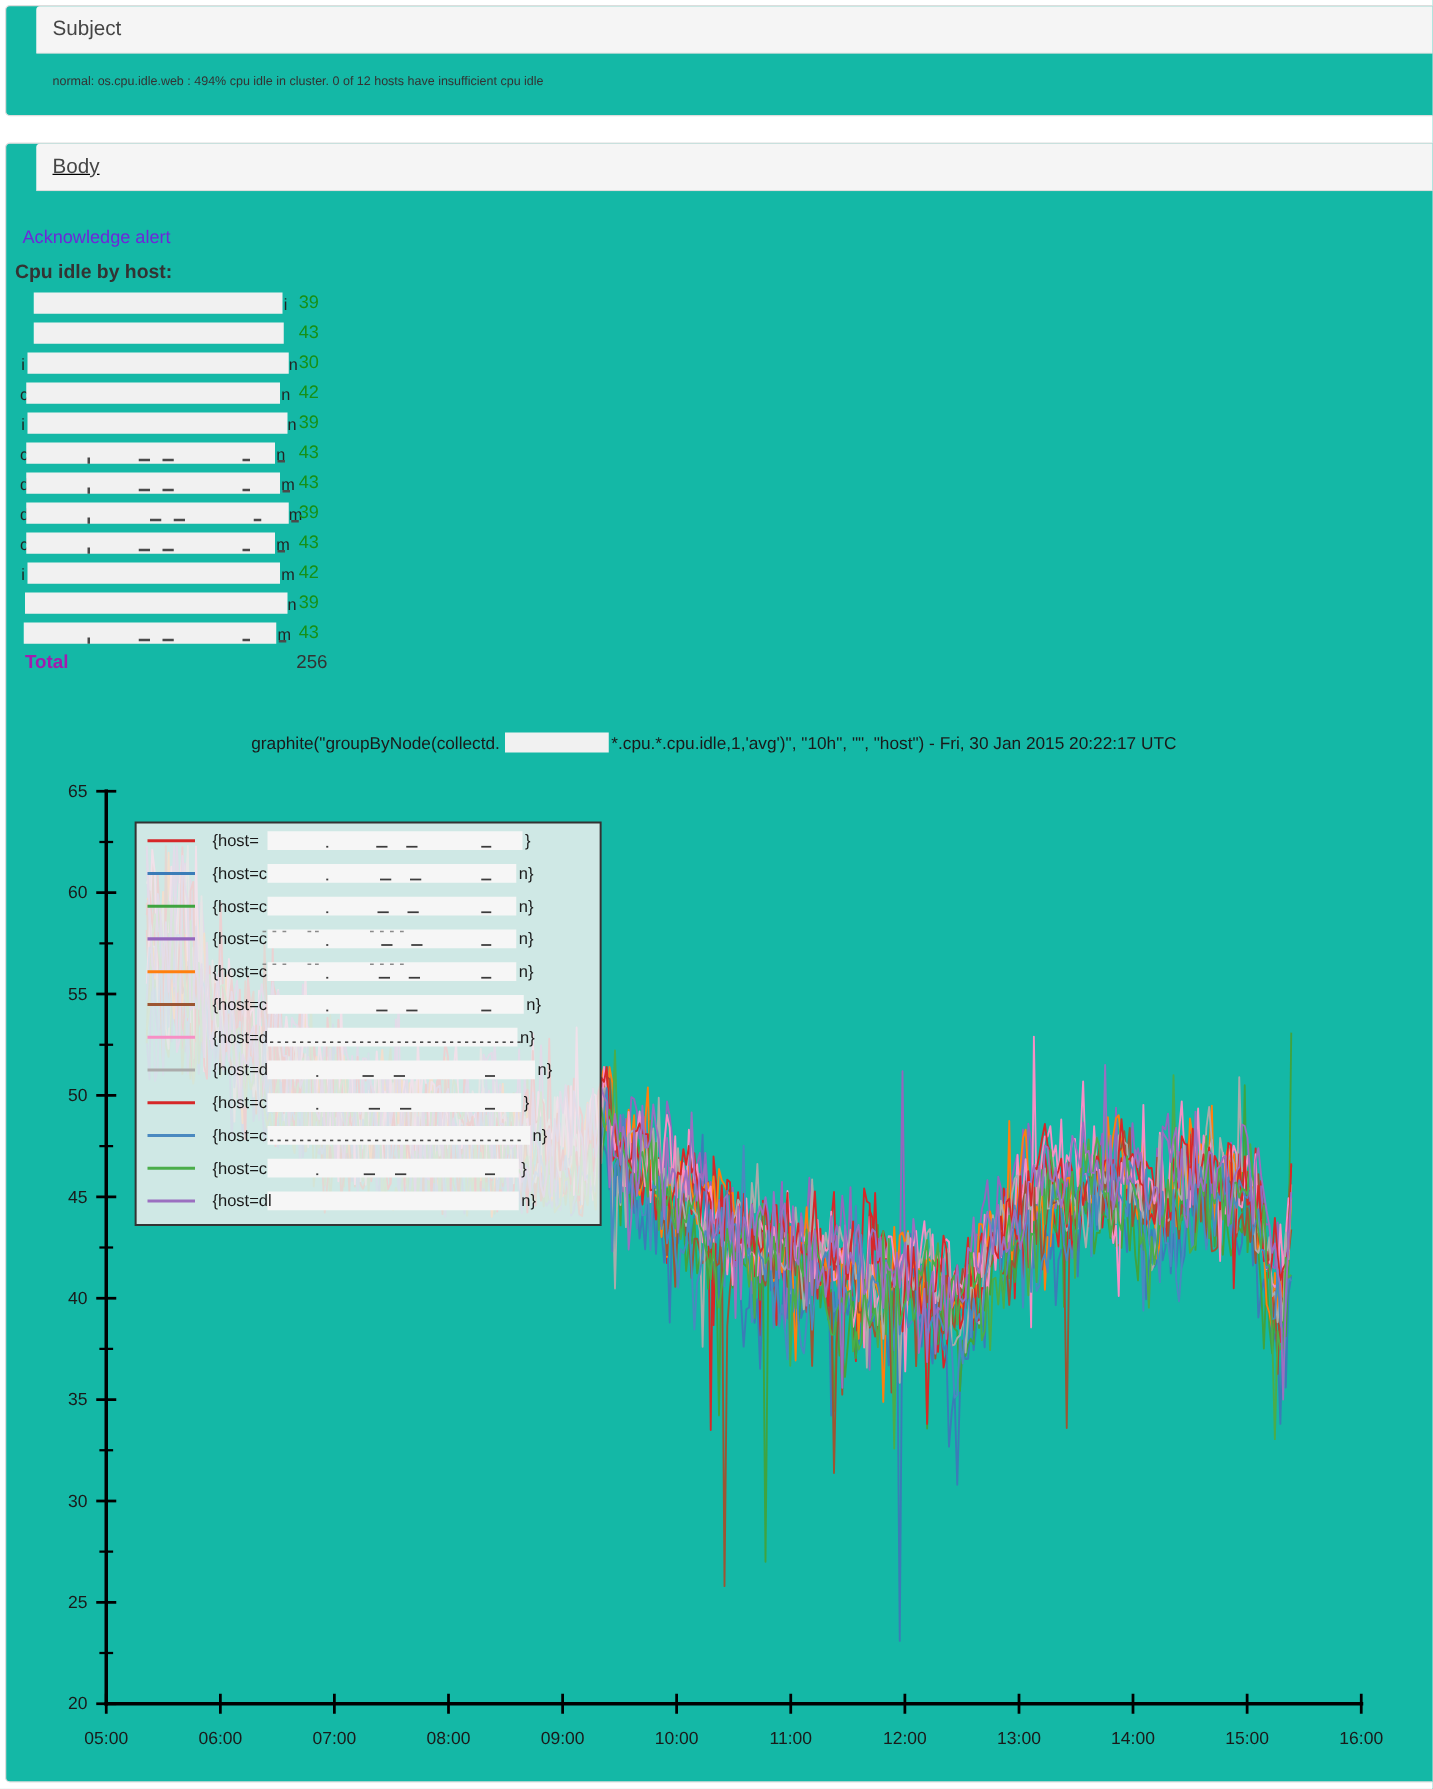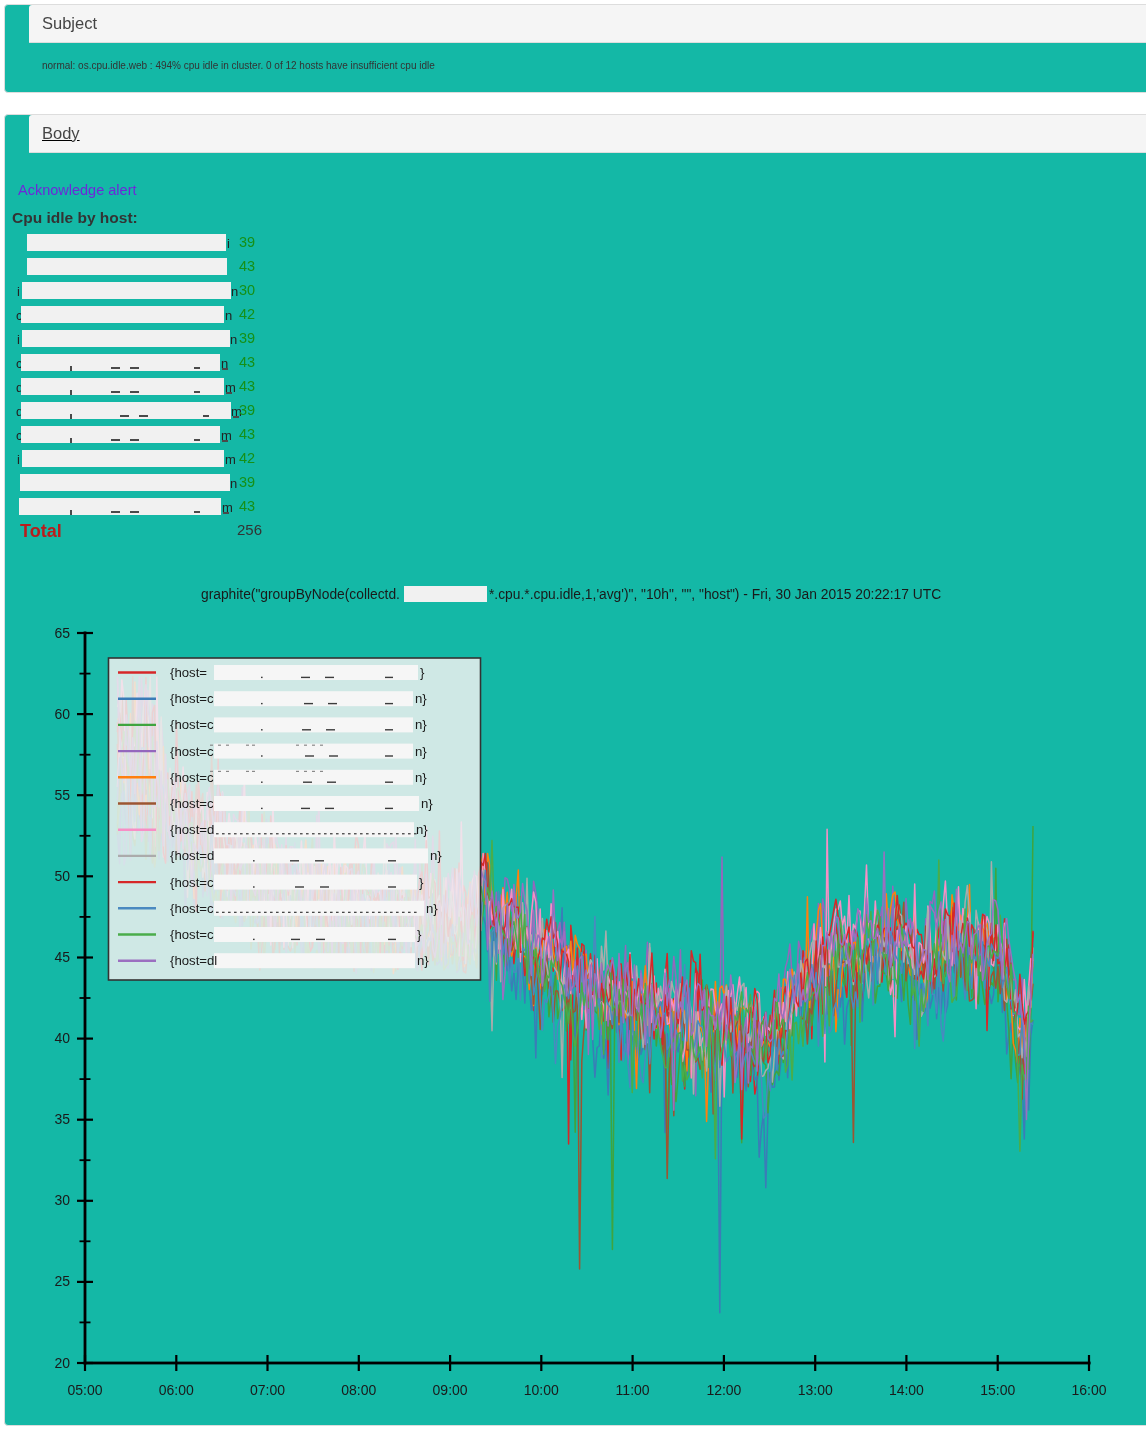--- a/index.html
+++ b/index.html
@@ -91,21 +91,21 @@
 <div class="num" style="left:239px;top:474px;">39</div>
 <div class="rbox" style="left:19px;top:498px;width:202px;"></div>
 <div class="trail" style="left:222px;top:500px;">m</div>
 <div class="num" style="left:239px;top:498px;">43</div>
 <div class="dash" style="left:111px;top:511px;width:9px;"></div>
 <div class="dash" style="left:130px;top:511px;width:9px;"></div>
 <div class="dash" style="left:194px;top:511px;width:6px;"></div>
 <div class="dash" style="left:70px;top:510px;width:2px;height:5px;"></div>
 <div class="dash" style="left:223px;top:512px;width:6px;"></div>
 
-<div style="position:absolute;left:20px;top:521px;font-size:18px;font-weight:bold;color:#b91c1c;">Total</div>
+<div style="position:absolute;left:20px;top:521px;font-size:15px;font-weight:bold;color:#a21caf;">Total</div>
 <div style="position:absolute;left:237px;top:521px;font-size:15px;color:#333;">256</div>
 
 <svg style="position:absolute;left:0;top:0;" width="1146" height="1431">
 <polyline fill="none" stroke="#d62728" stroke-width="1.5" stroke-linejoin="round" points="117.4,743.9 119.6,802.8 121.8,771.5 124.0,779.7 126.2,700.4 128.4,745.4 130.5,776.8 132.7,712.2 134.9,732.6 137.1,755.1 139.3,811.0 141.5,826.7 143.7,743.6 145.9,838.4 148.1,800.0 150.3,810.7 152.4,803.8 154.6,771.6 156.8,762.1 159.0,847.1 161.2,829.1 163.4,835.2 165.6,795.5 167.8,830.5 170.0,813.2 172.2,804.5 174.4,820.3 176.5,815.7 178.7,817.0 180.9,802.0 183.1,834.1 185.3,816.3 187.5,819.0 189.7,821.8 191.9,819.4 194.1,809.0 196.3,846.2 198.4,781.4 200.6,810.1 202.8,862.1 205.0,836.9 207.2,818.7 209.4,808.3 211.6,835.5 213.8,854.3 216.0,840.1 218.2,787.2 220.4,794.7 222.5,842.8 224.7,865.5 226.9,844.0 229.1,856.6 231.3,864.9 233.5,883.4 235.7,836.5 237.9,835.2 240.1,804.6 242.3,878.3 244.4,911.1 246.6,878.3 248.8,896.5 251.0,830.5 253.2,861.1 255.4,894.0 257.6,869.0 259.8,875.4 262.0,878.7 264.2,836.6 266.4,871.4 268.5,857.1 270.7,921.8 272.9,928.1 275.1,887.3 277.3,906.2 279.5,920.8 281.7,870.7 283.9,894.6 286.1,934.3 288.3,907.8 290.4,931.9 292.6,880.7 294.8,892.1 297.0,945.0 299.2,923.7 301.4,893.5 303.6,883.9 305.8,923.2 308.0,877.5 310.2,886.1 312.4,923.5 314.5,922.9 316.7,901.7 318.9,892.5 321.1,932.4 323.3,936.4 325.5,884.4 327.7,908.8 329.9,916.0 332.1,902.2 334.3,866.8 336.4,924.7 338.6,907.2 340.8,933.1 343.0,915.2 345.2,917.0 347.4,927.6 349.6,865.2 351.8,859.5 354.0,899.6 356.2,910.0 358.4,936.2 360.5,925.7 362.7,932.6 364.9,906.2 367.1,913.2 369.3,922.9 371.5,860.5 373.7,870.0 375.9,940.7 378.1,893.8 380.3,935.2 382.4,935.5 384.6,953.3 386.8,881.1 389.0,954.5 391.2,897.2 393.4,915.8 395.6,937.3 397.8,969.2 400.0,948.0 402.2,958.5 404.4,958.7 406.5,954.2 408.7,953.4 410.9,953.4 413.1,912.2 415.3,903.5 417.5,906.3 419.7,933.8 421.9,969.9 424.1,901.7 426.3,930.0 428.4,964.4 430.6,918.1 432.8,959.2 435.0,900.3 437.2,931.2 439.4,830.9 441.6,937.9 443.8,910.1 446.0,906.8 448.2,929.6 450.4,953.2 452.5,904.6 454.7,868.8 456.9,923.6 459.1,862.9 461.3,931.6 463.5,885.7 465.7,892.7 467.9,945.0 470.1,917.1 472.3,886.1 474.4,918.0 476.6,897.5 478.8,873.0 481.0,864.9 483.2,872.3 485.4,883.8 487.6,884.2 489.8,928.8 492.0,924.5 494.2,913.3 496.4,936.2 498.5,945.4 500.7,928.1 502.9,950.7 505.1,926.6 507.3,965.7 509.5,916.9 511.7,931.8 513.9,963.7 516.1,940.5 518.3,931.2 520.4,951.2 522.6,961.5 524.8,958.9 527.0,974.5 529.2,935.7 531.4,971.2 533.6,1010.5 535.8,956.7 538.0,975.3 540.2,975.1 542.4,921.4 544.5,946.7 546.7,940.0 548.9,950.4 551.1,950.4 553.3,971.2 555.5,922.6 557.7,964.3 559.9,978.7 562.1,939.2 564.3,965.5 566.4,945.5 568.6,1144.0 570.8,925.2 573.0,947.4 575.2,986.6 577.4,948.1 579.6,987.9 581.8,956.9 584.0,951.5 586.2,963.5 588.4,976.1 590.5,953.8 592.7,980.6 594.9,964.3 597.1,985.0 599.3,977.1 601.5,1003.1 603.7,1021.1 605.9,984.4 608.1,1068.3 610.3,960.6 612.4,997.1 614.6,976.2 616.8,995.5 619.0,1021.2 621.2,1060.0 623.4,988.9 625.6,1016.6 627.8,1029.0 630.0,1019.3 632.2,1007.0 634.4,985.7 636.5,1000.0 638.7,1017.8 640.9,995.5 643.1,1010.7 645.3,1049.7 647.5,1010.3 649.7,1009.2 651.9,1014.7 654.1,1038.9 656.3,983.0 658.4,1025.1 660.6,998.4 662.8,1028.5 665.0,977.6 667.2,953.6 669.4,1025.1 671.6,1004.5 673.8,998.5 676.0,1019.1 678.2,1006.4 680.4,988.6 682.5,1057.4 684.7,1088.9 686.9,1016.2 689.1,1057.9 691.3,1035.6 693.5,1017.3 695.7,968.1 697.9,974.1 700.1,999.7 702.3,994.1 704.4,992.1 706.6,985.0 708.8,994.7 711.0,1030.3 713.2,1020.3 715.4,1009.5 717.6,1026.6 719.8,1020.6 722.0,1016.0 724.2,1007.9 726.4,1035.7 728.5,1019.9 730.7,1039.9 732.9,1046.3 735.1,1050.4 737.3,1043.6 739.5,1025.1 741.7,1062.0 743.9,1036.5 746.1,1023.6 748.3,1034.6 750.4,1081.5 752.6,1051.3 754.8,1094.0 757.0,1083.6 759.2,1052.3 761.4,1058.3 763.6,1033.5 765.8,1055.2 768.0,1045.6 770.2,1029.7 772.4,1046.8 774.5,1000.8 776.7,1031.0 778.9,1064.1 781.1,1038.1 783.3,995.8 785.5,986.8 787.7,1018.9 789.9,999.6 792.1,1009.8 794.3,975.7 796.4,1007.9 798.6,995.6 800.8,1000.7 803.0,950.7 805.2,960.2 807.4,965.5 809.6,945.8 811.8,1038.7 814.0,963.3 816.2,958.8 818.4,948.1 820.5,950.5 822.7,1002.2 824.9,954.9 827.1,963.8 829.3,946.9 831.5,942.7 833.7,936.8 835.9,923.3 838.1,941.9 840.3,959.1 842.4,968.0 844.6,981.3 846.8,997.3 849.0,951.6 851.2,937.8 853.4,1002.3 855.6,927.0 857.8,937.2 860.0,972.4 862.2,1004.3 864.4,980.8 866.5,960.8 868.7,956.1 870.9,981.0 873.1,958.6 875.3,943.6 877.5,953.4 879.7,946.0 881.9,982.1 884.1,955.3 886.3,954.2 888.4,960.5 890.6,928.0 892.8,935.3 895.0,940.8 897.2,926.5 899.4,930.2 901.6,959.8 903.8,939.1 906.0,938.3 908.2,946.4 910.4,954.8 912.5,985.3 914.7,947.3 916.9,929.3 919.1,934.6 921.3,934.4 923.5,952.3 925.7,949.8 927.9,993.3 930.1,954.0 932.3,954.9 934.4,972.8 936.6,964.8 938.8,929.2 941.0,921.3 943.2,943.8 945.4,923.3 947.6,929.8 949.8,920.9 952.0,907.5 954.2,965.8 956.4,920.5 958.5,948.5 960.7,945.9 962.9,949.6 965.1,947.6 967.3,979.8 969.5,958.8 971.7,942.6 973.9,988.8 976.1,971.7 978.3,952.7 980.4,965.1 982.6,973.4 984.8,949.3 987.0,934.5 989.2,930.9 991.4,937.7 993.6,968.8 995.8,936.5 998.0,937.7 1000.2,975.4 1002.4,966.1 1004.5,918.7 1006.7,997.5 1008.9,944.7 1011.1,976.6 1013.3,1004.6 1015.5,1008.8 1017.7,1038.8 1019.9,1054.2 1022.1,1050.5 1024.3,1073.7 1026.5,1012.4 1028.6,992.1 1030.8,961.8 1033.0,932.4"></polyline>
 <polyline fill="none" stroke="#3b7cb8" stroke-width="1.5" stroke-linejoin="round" points="117.4,830.9 119.6,863.5 121.8,732.8 124.0,803.5 126.2,824.5 128.4,822.3 130.5,815.9 132.7,755.7 134.9,779.6 137.1,833.1 139.3,774.1 141.5,835.5 143.7,818.6 145.9,827.0 148.1,841.3 150.3,832.0 152.4,835.6 154.6,822.8 156.8,810.1 159.0,859.0 161.2,831.7 163.4,849.5 165.6,792.3 167.8,839.7 170.0,810.2 172.2,847.0 174.4,835.1 176.5,773.7 178.7,856.7 180.9,839.5 183.1,830.4 185.3,908.5 187.5,880.3 189.7,861.6 191.9,875.4 194.1,907.7 196.3,849.0 198.4,854.4 200.6,825.8 202.8,896.9 205.0,879.7 207.2,884.6 209.4,880.9 211.6,913.1 213.8,897.4 216.0,873.9 218.2,852.7 220.4,904.3 222.5,918.1 224.7,853.8 226.9,907.8 229.1,915.8 231.3,913.3 233.5,909.0 235.7,885.2 237.9,893.7 240.1,898.1 242.3,925.7 244.4,896.2 246.6,825.2 248.8,855.0 251.0,893.9 253.2,920.7 255.4,923.1 257.6,868.8 259.8,949.6 262.0,883.9 264.2,910.6 266.4,819.6 268.5,869.2 270.7,886.5 272.9,875.1 275.1,944.7 277.3,920.3 279.5,927.0 281.7,944.9 283.9,911.9 286.1,941.3 288.3,917.2 290.4,907.1 292.6,916.0 294.8,907.7 297.0,942.4 299.2,927.6 301.4,946.5 303.6,953.6 305.8,901.4 308.0,906.6 310.2,901.3 312.4,922.7 314.5,938.4 316.7,925.5 318.9,930.8 321.1,946.6 323.3,909.4 325.5,959.8 327.7,934.6 329.9,883.7 332.1,882.0 334.3,942.7 336.4,911.6 338.6,913.0 340.8,911.4 343.0,935.3 345.2,908.1 347.4,954.8 349.6,900.2 351.8,942.5 354.0,924.3 356.2,961.2 358.4,954.3 360.5,933.9 362.7,964.0 364.9,950.3 367.1,904.4 369.3,940.8 371.5,970.8 373.7,945.3 375.9,941.0 378.1,933.9 380.3,907.9 382.4,947.0 384.6,909.9 386.8,956.0 389.0,943.1 391.2,944.7 393.4,957.5 395.6,956.3 397.8,944.3 400.0,938.9 402.2,952.6 404.4,941.6 406.5,910.7 408.7,940.6 410.9,939.2 413.1,912.7 415.3,932.4 417.5,898.6 419.7,952.7 421.9,932.7 424.1,947.1 426.3,964.1 428.4,932.2 430.6,953.6 432.8,886.2 435.0,959.3 437.2,964.6 439.4,961.5 441.6,954.5 443.8,964.0 446.0,964.4 448.2,898.7 450.4,954.0 452.5,954.6 454.7,924.9 456.9,972.4 459.1,968.9 461.3,952.8 463.5,972.2 465.7,955.1 467.9,935.5 470.1,899.7 472.3,885.1 474.4,948.1 476.6,946.8 478.8,941.8 481.0,921.4 483.2,917.0 485.4,924.1 487.6,951.5 489.8,931.8 492.0,956.8 494.2,928.0 496.4,942.0 498.5,935.8 500.7,935.5 502.9,939.3 505.1,957.0 507.3,970.5 509.5,960.5 511.7,990.8 513.9,972.2 516.1,999.4 518.3,963.8 520.4,992.6 522.6,961.0 524.8,1003.1 527.0,951.4 529.2,985.7 531.4,1010.1 533.6,980.4 535.8,1058.0 538.0,965.6 540.2,966.3 542.4,994.5 544.5,976.8 546.7,971.5 548.9,977.7 551.1,992.2 553.3,987.3 555.5,972.8 557.7,978.4 559.9,948.6 562.1,907.7 564.3,1004.9 566.4,970.5 568.6,954.0 570.8,1009.8 573.0,994.0 575.2,1041.8 577.4,985.8 579.6,995.7 581.8,999.9 584.0,998.3 586.2,984.8 588.4,1003.5 590.5,996.3 592.7,1039.4 594.9,1077.3 597.1,1047.5 599.3,1046.0 601.5,1011.9 603.7,1058.3 605.9,1039.4 608.1,1095.0 610.3,1031.0 612.4,1025.3 614.6,993.7 616.8,1032.3 619.0,1028.6 621.2,1002.7 623.4,1049.9 625.6,1051.2 627.8,1014.3 630.0,1054.6 632.2,1038.9 634.4,1021.3 636.5,1077.3 638.7,992.3 640.9,1054.4 643.1,1046.8 645.3,1033.2 647.5,1021.9 649.7,1000.0 651.9,1038.0 654.1,1002.1 656.3,1022.2 658.4,1008.2 660.6,1026.4 662.8,1016.1 665.0,1132.4 667.2,1033.7 669.4,1069.2 671.6,1025.2 673.8,1038.9 676.0,1044.2 678.2,1051.8 680.4,1035.4 682.5,1039.7 684.7,1083.4 686.9,1074.0 689.1,1057.9 691.3,1055.4 693.5,1053.0 695.7,1028.5 697.9,1059.2 700.1,1053.5 702.3,1075.5 704.4,1044.4 706.6,1028.0 708.8,1065.9 711.0,1092.3 713.2,1022.5 715.4,1061.8 717.6,1032.7 719.8,1312.7 722.0,1025.2 724.2,1034.7 726.4,1006.5 728.5,987.2 730.7,1021.2 732.9,1043.1 735.1,1027.1 737.3,1077.2 739.5,1044.7 741.7,1048.9 743.9,1075.5 746.1,1090.8 748.3,1039.7 750.4,1062.6 752.6,1067.0 754.8,1079.9 757.0,1076.2 759.2,1157.3 761.4,1129.6 763.6,1112.8 765.8,1187.8 768.0,1110.9 770.2,1074.9 772.4,1087.2 774.5,1087.0 776.7,1049.2 778.9,1080.1 781.1,1060.2 783.3,1051.4 785.5,1040.1 787.7,1077.8 789.9,1019.6 792.1,1010.0 794.3,991.5 796.4,991.3 798.6,986.8 800.8,1017.2 803.0,991.7 805.2,1018.6 807.4,1040.1 809.6,1016.2 811.8,1018.7 814.0,960.6 816.2,956.2 818.4,962.4 820.5,980.0 822.7,981.5 824.9,997.2 827.1,1014.2 829.3,1010.4 831.5,975.0 833.7,1007.3 835.9,984.7 838.1,989.8 840.3,1007.0 842.4,987.3 844.6,1044.1 846.8,1008.0 849.0,1000.0 851.2,1000.8 853.4,973.0 855.6,983.6 857.8,977.9 860.0,955.6 862.2,1021.1 864.4,968.3 866.5,971.3 868.7,949.5 870.9,970.0 873.1,984.1 875.3,946.4 877.5,983.7 879.7,950.7 881.9,944.6 884.1,955.3 886.3,950.1 888.4,954.2 890.6,945.4 892.8,944.1 895.0,960.7 897.2,979.3 899.4,975.8 901.6,1001.6 903.8,952.4 906.0,955.2 908.2,964.8 910.4,975.9 912.5,997.3 914.7,994.5 916.9,1039.4 919.1,1010.8 921.3,984.1 923.5,1013.5 925.7,1008.6 927.9,978.5 930.1,1008.2 932.3,998.0 934.4,955.5 936.6,1018.7 938.8,987.4 941.0,1013.7 943.2,981.3 945.4,1013.4 947.6,1004.8 949.8,962.8 952.0,950.9 954.2,972.5 956.4,970.0 958.5,936.1 960.7,963.4 962.9,916.4 965.1,976.8 967.3,944.4 969.5,975.1 971.7,951.0 973.9,966.0 976.1,949.6 978.3,948.1 980.4,971.2 982.6,955.6 984.8,944.9 987.0,982.2 989.2,993.3 991.4,1003.6 993.6,994.5 995.8,937.0 998.0,993.2 1000.2,958.7 1002.4,1012.4 1004.5,988.6 1006.7,1054.0 1008.9,1034.5 1011.1,1023.6 1013.3,1043.8 1015.5,1049.6 1017.7,1078.5 1019.9,1067.3 1022.1,1076.0 1024.3,1139.1 1026.5,1044.9 1028.6,1110.0 1030.8,1035.6 1033.0,1020.0"></polyline>
 <polyline fill="none" stroke="#3fa43f" stroke-width="1.5" stroke-linejoin="round" points="117.4,834.6 119.6,734.5 121.8,792.4 124.0,788.9 126.2,717.8 128.4,796.8 130.5,771.9 132.7,836.5 134.9,845.5 137.1,805.0 139.3,802.7 141.5,786.8 143.7,794.3 145.9,859.1 148.1,815.4 150.3,840.4 152.4,862.9 154.6,794.1 156.8,766.5 159.0,850.6 161.2,825.8 163.4,793.3 165.6,854.3 167.8,824.1 170.0,800.8 172.2,821.7 174.4,787.1 176.5,861.0 178.7,792.1 180.9,823.5 183.1,846.4 185.3,824.6 187.5,813.6 189.7,877.6 191.9,842.1 194.1,866.7 196.3,854.3 198.4,813.1 200.6,837.3 202.8,804.6 205.0,862.7 207.2,847.0 209.4,862.2 211.6,872.9 213.8,884.8 216.0,873.5 218.2,890.5 220.4,832.9 222.5,868.7 224.7,880.3 226.9,905.4 229.1,910.8 231.3,874.1 233.5,914.0 235.7,869.4 237.9,871.8 240.1,863.5 242.3,888.5 244.4,890.5 246.6,899.1 248.8,848.0 251.0,949.1 253.2,921.7 255.4,872.9 257.6,916.1 259.8,948.3 262.0,921.0 264.2,961.2 266.4,925.7 268.5,889.0 270.7,886.5 272.9,888.1 275.1,949.2 277.3,847.8 279.5,915.6 281.7,922.6 283.9,923.6 286.1,941.3 288.3,926.3 290.4,891.9 292.6,884.7 294.8,954.1 297.0,923.8 299.2,911.6 301.4,849.7 303.6,910.2 305.8,892.1 308.0,960.3 310.2,860.2 312.4,838.8 314.5,876.6 316.7,893.8 318.9,928.6 321.1,867.0 323.3,927.9 325.5,919.3 327.7,954.9 329.9,963.3 332.1,881.7 334.3,937.6 336.4,937.5 338.6,932.0 340.8,895.8 343.0,899.3 345.2,944.6 347.4,946.0 349.6,928.2 351.8,904.8 354.0,945.7 356.2,939.4 358.4,926.2 360.5,916.5 362.7,946.9 364.9,956.5 367.1,966.1 369.3,932.5 371.5,919.4 373.7,925.5 375.9,918.9 378.1,944.4 380.3,930.5 382.4,932.7 384.6,911.3 386.8,921.4 389.0,953.3 391.2,916.3 393.4,939.7 395.6,970.9 397.8,949.8 400.0,951.0 402.2,908.7 404.4,934.8 406.5,942.4 408.7,956.5 410.9,874.3 413.1,920.6 415.3,929.7 417.5,936.8 419.7,925.9 421.9,862.5 424.1,941.6 426.3,961.9 428.4,959.4 430.6,940.8 432.8,945.8 435.0,965.0 437.2,939.3 439.4,959.8 441.6,937.4 443.8,943.5 446.0,943.4 448.2,932.7 450.4,944.7 452.5,963.8 454.7,943.8 456.9,921.6 459.1,962.7 461.3,959.3 463.5,953.9 465.7,956.4 467.9,957.0 470.1,918.9 472.3,938.4 474.4,943.7 476.6,937.5 478.8,927.0 481.0,927.1 483.2,910.6 485.4,891.9 487.6,931.2 489.8,942.1 492.0,933.3 494.2,922.9 496.4,980.3 498.5,920.3 500.7,945.6 502.9,948.5 505.1,966.6 507.3,948.0 509.5,909.3 511.7,923.3 513.9,907.7 516.1,928.3 518.3,912.3 520.4,904.9 522.6,923.2 524.8,967.4 527.0,966.2 529.2,972.1 531.4,969.0 533.6,950.9 535.8,958.4 538.0,989.2 540.2,966.4 542.4,983.3 544.5,959.0 546.7,970.4 548.9,1016.8 551.1,996.0 553.3,994.5 555.5,975.4 557.7,1018.6 559.9,1006.3 562.1,998.8 564.3,986.5 566.4,1030.9 568.6,998.1 570.8,1032.2 573.0,1009.5 575.2,1132.3 577.4,988.3 579.6,1000.3 581.8,1015.3 584.0,1000.2 586.2,1030.1 588.4,999.5 590.5,1000.9 592.7,997.0 594.9,1010.9 597.1,1013.3 599.3,1008.4 601.5,998.7 603.7,987.6 605.9,1011.3 608.1,1039.8 610.3,1003.3 612.4,1249.4 614.6,1022.1 616.8,976.7 619.0,1012.1 621.2,1012.9 623.4,995.1 625.6,1014.2 627.8,983.9 630.0,987.7 632.2,1012.3 634.4,1031.0 636.5,1035.0 638.7,1059.7 640.9,1037.4 643.1,991.4 645.3,1043.4 647.5,1011.1 649.7,1035.9 651.9,1009.9 654.1,994.4 656.3,1046.0 658.4,1025.4 660.6,1033.4 662.8,1042.9 665.0,1032.0 667.2,1129.0 669.4,1058.0 671.6,1084.4 673.8,1079.3 676.0,1101.6 678.2,1076.5 680.4,1049.3 682.5,1041.4 684.7,1086.5 686.9,1053.6 689.1,1033.8 691.3,1054.2 693.5,1039.6 695.7,1044.2 697.9,1050.0 700.1,1037.0 702.3,979.9 704.4,1065.5 706.6,1058.8 708.8,1036.3 711.0,1039.6 713.2,1047.8 715.4,1026.7 717.6,1019.4 719.8,1024.9 722.0,1022.7 724.2,1029.3 726.4,1043.9 728.5,1016.0 730.7,1007.1 732.9,1011.5 735.1,1009.1 737.3,1036.0 739.5,1032.4 741.7,1142.8 743.9,1053.1 746.1,1053.1 748.3,1076.0 750.4,1075.1 752.6,1056.3 754.8,1027.6 757.0,1025.0 759.2,1056.7 761.4,1041.1 763.6,1062.9 765.8,1065.0 768.0,1112.7 770.2,1072.6 772.4,1084.6 774.5,1075.3 776.7,1071.2 778.9,1075.5 781.1,1038.3 783.3,1062.4 785.5,1043.3 787.7,1048.4 789.9,1018.9 792.1,1035.8 794.3,1003.8 796.4,1006.6 798.6,993.2 800.8,1020.7 803.0,1040.6 805.2,996.0 807.4,1022.7 809.6,994.2 811.8,1025.7 814.0,1004.9 816.2,992.6 818.4,981.1 820.5,973.4 822.7,987.3 824.9,954.5 827.1,987.1 829.3,974.2 831.5,934.1 833.7,966.1 835.9,951.3 838.1,962.6 840.3,935.4 842.4,979.6 844.6,985.6 846.8,951.9 849.0,948.4 851.2,1045.5 853.4,966.9 855.6,942.2 857.8,947.3 860.0,964.1 862.2,964.4 864.4,972.4 866.5,962.5 868.7,970.9 870.9,945.5 873.1,960.9 875.3,1002.9 877.5,986.1 879.7,986.3 881.9,968.2 884.1,973.4 886.3,973.4 888.4,990.7 890.6,977.8 892.8,996.9 895.0,995.9 897.2,998.3 899.4,962.8 901.6,969.2 903.8,1000.3 906.0,964.6 908.2,1004.1 910.4,1024.3 912.5,958.3 914.7,999.9 916.9,972.5 919.1,991.9 921.3,1005.1 923.5,986.1 925.7,954.2 927.9,982.4 930.1,935.3 932.3,954.6 934.4,953.0 936.6,926.7 938.8,964.0 941.0,932.7 943.2,942.7 945.4,976.1 947.6,912.3 949.8,977.9 952.0,961.6 954.2,941.6 956.4,999.9 958.5,939.3 960.7,968.6 962.9,978.3 965.1,981.7 967.3,922.0 969.5,937.9 971.7,997.2 973.9,958.3 976.1,991.2 978.3,1003.8 980.4,969.6 982.6,988.4 984.8,1004.4 987.0,995.6 989.2,986.1 991.4,982.5 993.6,986.1 995.8,868.2 998.0,1001.7 1000.2,967.9 1002.4,960.6 1004.5,1003.4 1006.7,1000.7 1008.9,1030.1 1011.1,1078.8 1013.3,1018.3 1015.5,1061.8 1017.7,1082.6 1019.9,1053.7 1022.1,1052.8 1024.3,1059.9 1026.5,1055.5 1028.6,1069.1 1030.8,1012.2 1033.0,826.1"></polyline>
 <polyline fill="none" stroke="#9467bd" stroke-width="1.5" stroke-linejoin="round" points="117.4,676.8 119.6,773.6 121.8,752.5 124.0,716.4 126.2,742.2 128.4,773.6 130.5,777.1 132.7,761.3 134.9,768.2 137.1,721.9 139.3,789.1 141.5,677.2 143.7,723.6 145.9,714.6 148.1,690.8 150.3,793.7 152.4,704.0 154.6,751.9 156.8,784.2 159.0,725.1 161.2,721.8 163.4,750.7 165.6,821.1 167.8,807.9 170.0,799.1 172.2,825.4 174.4,809.3 176.5,757.1 178.7,801.7 180.9,826.3 183.1,779.5 185.3,836.5 187.5,795.6 189.7,784.5 191.9,823.0 194.1,803.3 196.3,822.8 198.4,801.2 200.6,828.8 202.8,846.6 205.0,826.8 207.2,863.0 209.4,881.9 211.6,865.6 213.8,852.1 216.0,886.9 218.2,852.7 220.4,797.7 222.5,823.3 224.7,859.3 226.9,892.1 229.1,850.5 231.3,865.3 233.5,876.0 235.7,901.9 237.9,847.5 240.1,863.4 242.3,787.6 244.4,837.8 246.6,821.6 248.8,853.2 251.0,866.5 253.2,852.1 255.4,862.7 257.6,860.4 259.8,831.3 262.0,846.8 264.2,837.4 266.4,829.8 268.5,834.2 270.7,844.5 272.9,908.6 275.1,831.4 277.3,842.6 279.5,850.5 281.7,887.4 283.9,867.1 286.1,837.1 288.3,932.6 290.4,858.2 292.6,902.7 294.8,866.8 297.0,868.7 299.2,900.9 301.4,898.8 303.6,854.3 305.8,864.5 308.0,884.7 310.2,857.4 312.4,877.8 314.5,916.3 316.7,815.5 318.9,880.8 321.1,893.7 323.3,899.8 325.5,940.0 327.7,913.1 329.9,924.4 332.1,895.7 334.3,896.4 336.4,898.9 338.6,886.6 340.8,889.0 343.0,866.4 345.2,878.7 347.4,910.5 349.6,959.1 351.8,882.2 354.0,963.8 356.2,885.6 358.4,909.1 360.5,886.6 362.7,894.3 364.9,873.6 367.1,892.0 369.3,880.6 371.5,884.1 373.7,881.5 375.9,887.0 378.1,893.0 380.3,915.9 382.4,912.3 384.6,895.1 386.8,843.7 389.0,849.3 391.2,844.0 393.4,842.1 395.6,891.1 397.8,897.8 400.0,867.5 402.2,875.9 404.4,922.4 406.5,957.3 408.7,897.9 410.9,940.3 413.1,874.2 415.3,914.6 417.5,952.7 419.7,863.4 421.9,888.4 424.1,912.6 426.3,870.5 428.4,918.9 430.6,905.1 432.8,836.3 435.0,896.1 437.2,904.9 439.4,910.9 441.6,922.0 443.8,961.3 446.0,933.4 448.2,950.0 450.4,929.2 452.5,929.6 454.7,932.4 456.9,925.1 459.1,922.7 461.3,917.9 463.5,928.4 465.7,956.2 467.9,896.2 470.1,961.5 472.3,944.1 474.4,957.5 476.6,904.7 478.8,918.9 481.0,884.4 483.2,861.4 485.4,884.4 487.6,903.2 489.8,907.2 492.0,925.3 494.2,926.6 496.4,892.2 498.5,953.2 500.7,895.1 502.9,915.4 505.1,877.7 507.3,879.2 509.5,888.9 511.7,910.9 513.9,905.2 516.1,893.3 518.3,934.6 520.4,918.9 522.6,904.7 524.8,925.9 527.0,938.8 529.2,949.0 531.4,930.2 533.6,881.2 535.8,893.0 538.0,911.8 540.2,940.9 542.4,950.4 544.5,949.4 546.7,934.8 548.9,960.6 551.1,947.5 553.3,963.6 555.5,965.9 557.7,931.2 559.9,922.4 562.1,948.5 564.3,922.3 566.4,955.0 568.6,945.6 570.8,974.7 573.0,987.9 575.2,960.0 577.4,970.6 579.6,985.1 581.8,993.8 584.0,985.7 586.2,950.2 588.4,1012.9 590.5,990.4 592.7,967.1 594.9,971.6 597.1,966.8 599.3,982.5 601.5,1034.7 603.7,998.9 605.9,977.0 608.1,1026.0 610.3,986.4 612.4,1004.2 614.6,988.2 616.8,978.9 619.0,1001.2 621.2,976.8 623.4,985.4 625.6,945.5 627.8,1063.4 630.0,1026.9 632.2,983.7 634.4,1021.3 636.5,1000.2 638.7,1022.4 640.9,970.5 643.1,986.6 645.3,982.3 647.5,942.2 649.7,987.9 651.9,1001.6 654.1,990.4 656.3,993.7 658.4,1001.7 660.6,1007.1 662.8,1036.7 665.0,995.8 667.2,991.6 669.4,980.1 671.6,990.4 673.8,956.5 676.0,978.4 678.2,1003.5 680.4,949.8 682.5,1021.9 684.7,1027.0 686.9,991.9 689.1,1029.0 691.3,1065.6 693.5,1046.5 695.7,1095.8 697.9,989.2 700.1,1026.9 702.3,991.0 704.4,1017.4 706.6,1042.1 708.8,1001.3 711.0,994.3 713.2,1023.8 715.4,1035.0 717.6,1052.4 719.8,1021.1 722.0,856.9 724.2,1032.8 726.4,1014.1 728.5,1018.9 730.7,997.8 732.9,1023.5 735.1,1052.4 737.3,1012.7 739.5,1024.5 741.7,1026.1 743.9,1038.7 746.1,1028.2 748.3,1051.1 750.4,1045.9 752.6,1025.7 754.8,1027.0 757.0,1022.6 759.2,1035.5 761.4,1042.4 763.6,1031.5 765.8,1043.7 768.0,1032.5 770.2,1015.9 772.4,1020.6 774.5,1011.9 776.7,1042.4 778.9,1009.2 781.1,987.6 783.3,988.2 785.5,967.5 787.7,959.4 789.9,944.1 792.1,976.7 794.3,973.9 796.4,987.4 798.6,941.3 800.8,950.7 803.0,983.6 805.2,951.2 807.4,1003.1 809.6,942.9 811.8,931.8 814.0,923.5 816.2,969.2 818.4,903.5 820.5,975.0 822.7,898.9 824.9,913.9 827.1,972.9 829.3,975.1 831.5,946.3 833.7,957.6 835.9,979.1 838.1,963.3 840.3,964.3 842.4,964.7 844.6,966.7 846.8,945.9 849.0,939.9 851.2,931.4 853.4,949.2 855.6,934.3 857.8,966.9 860.0,974.6 862.2,950.6 864.4,947.0 866.5,940.0 868.7,938.7 870.9,937.5 873.1,924.3 875.3,921.4 877.5,910.0 879.7,922.8 881.9,907.0 884.1,943.6 886.3,948.8 888.4,951.5 890.6,972.1 892.8,886.2 895.0,960.6 897.2,945.4 899.4,920.0 901.6,936.2 903.8,932.2 906.0,898.5 908.2,927.4 910.4,918.6 912.5,932.4 914.7,941.2 916.9,945.4 919.1,974.4 921.3,962.1 923.5,963.3 925.7,918.8 927.9,967.4 930.1,901.2 932.3,903.6 934.4,891.0 936.6,932.4 938.8,945.1 941.0,927.7 943.2,921.5 945.4,932.9 947.6,912.3 949.8,940.8 952.0,930.9 954.2,934.5 956.4,948.3 958.5,902.6 960.7,923.1 962.9,920.8 965.1,932.4 967.3,927.5 969.5,956.4 971.7,962.1 973.9,942.0 976.1,996.6 978.3,948.5 980.4,947.0 982.6,951.6 984.8,914.1 987.0,934.1 989.2,945.6 991.4,945.1 993.6,947.0 995.8,945.5 998.0,949.0 1000.2,958.5 1002.4,982.9 1004.5,968.5 1006.7,987.4 1008.9,949.0 1011.1,977.1 1013.3,979.7 1015.5,979.2 1017.7,1013.1 1019.9,1014.8 1022.1,978.0 1024.3,1026.8 1026.5,1001.0 1028.6,1006.9 1030.8,976.9 1033.0,965.3"></polyline>
 <polyline fill="none" stroke="#ff7f0e" stroke-width="1.5" stroke-linejoin="round" points="117.4,719.0 119.6,719.4 121.8,735.4 124.0,782.8 126.2,748.9 128.4,759.7 130.5,713.5 132.7,749.7 134.9,682.1 137.1,782.0 139.3,814.8 141.5,773.2 143.7,727.4 145.9,804.9 148.1,747.9 150.3,803.3 152.4,830.9 154.6,770.7 156.8,722.4 159.0,749.2 161.2,772.6 163.4,746.7 165.6,819.9 167.8,831.2 170.0,818.1 172.2,781.1 174.4,786.7 176.5,815.7 178.7,818.8 180.9,780.3 183.1,847.7 185.3,794.5 187.5,849.1 189.7,855.2 191.9,858.2 194.1,898.5 196.3,814.8 198.4,839.3 200.6,827.8 202.8,825.0 205.0,844.2 207.2,868.0 209.4,821.7 211.6,840.8 213.8,836.5 216.0,881.7 218.2,870.7 220.4,898.9 222.5,887.2 224.7,887.1 226.9,859.1 229.1,860.1 231.3,860.7 233.5,879.7 235.7,859.6 237.9,845.8 240.1,828.2 242.3,833.3 244.4,811.4 246.6,844.2 248.8,910.5 251.0,855.2 253.2,845.3 255.4,873.7 257.6,867.6 259.8,863.3 262.0,934.1 264.2,891.4 266.4,896.4 268.5,856.3 270.7,884.7 272.9,842.9 275.1,845.2 277.3,891.3 279.5,923.0 281.7,934.5 283.9,928.7 286.1,883.9 288.3,927.6 290.4,877.0 292.6,913.8 294.8,907.4 297.0,936.8 299.2,873.4 301.4,898.5 303.6,863.5 305.8,840.0 308.0,872.4 310.2,883.0 312.4,876.0 314.5,903.5 316.7,853.8 318.9,900.0 321.1,853.1 323.3,902.0 325.5,940.2 327.7,866.6 329.9,909.6 332.1,897.6 334.3,843.5 336.4,940.1 338.6,877.6 340.8,886.1 343.0,877.9 345.2,851.0 347.4,911.8 349.6,956.6 351.8,923.6 354.0,948.6 356.2,845.9 358.4,900.9 360.5,938.0 362.7,926.3 364.9,903.3 367.1,923.3 369.3,929.0 371.5,931.9 373.7,898.6 375.9,932.7 378.1,942.8 380.3,953.8 382.4,897.8 384.6,944.2 386.8,898.1 389.0,937.5 391.2,892.2 393.4,973.5 395.6,953.7 397.8,886.8 400.0,919.2 402.2,866.9 404.4,909.4 406.5,904.2 408.7,926.5 410.9,877.7 413.1,910.6 415.3,886.5 417.5,909.1 419.7,931.2 421.9,889.3 424.1,881.7 426.3,943.5 428.4,937.1 430.6,926.1 432.8,937.7 435.0,921.1 437.2,954.6 439.4,906.6 441.6,962.4 443.8,914.1 446.0,883.4 448.2,958.2 450.4,956.6 452.5,911.8 454.7,906.2 456.9,923.4 459.1,949.5 461.3,949.9 463.5,967.3 465.7,964.0 467.9,900.2 470.1,882.2 472.3,909.4 474.4,951.7 476.6,955.1 478.8,887.4 481.0,863.4 483.2,853.6 485.4,904.3 487.6,853.6 489.8,865.9 492.0,910.6 494.2,920.4 496.4,909.9 498.5,912.3 500.7,909.2 502.9,887.7 505.1,914.1 507.3,892.2 509.5,949.5 511.7,956.0 513.9,945.6 516.1,898.4 518.3,869.9 520.4,945.7 522.6,956.5 524.8,956.2 527.0,959.1 529.2,989.6 531.4,963.6 533.6,1005.6 535.8,934.3 538.0,968.9 540.2,989.0 542.4,943.8 544.5,929.4 546.7,945.3 548.9,951.5 551.1,933.4 553.3,951.4 555.5,962.4 557.7,979.2 559.9,960.6 562.1,952.3 564.3,947.5 566.4,946.4 568.6,963.5 570.8,941.2 573.0,975.7 575.2,935.2 577.4,944.2 579.6,947.8 581.8,953.5 584.0,955.1 586.2,954.2 588.4,989.5 590.5,991.3 592.7,975.7 594.9,1004.2 597.1,1000.4 599.3,1025.6 601.5,1023.5 603.7,999.5 605.9,1018.3 608.1,998.3 610.3,993.3 612.4,1017.9 614.6,992.0 616.8,1003.5 619.0,1024.7 621.2,971.7 623.4,1007.6 625.6,1017.8 627.8,995.9 630.0,1003.1 632.2,981.4 634.4,1024.2 636.5,1088.4 638.7,1008.0 640.9,994.3 643.1,994.9 645.3,965.7 647.5,1003.8 649.7,950.5 651.9,1006.2 654.1,978.8 656.3,1028.2 658.4,1025.6 660.6,1006.7 662.8,1020.8 665.0,1025.0 667.2,1016.3 669.4,1024.2 671.6,1039.0 673.8,1000.7 676.0,1024.9 678.2,1036.7 680.4,1010.8 682.5,1007.3 684.7,1012.4 686.9,1071.0 689.1,1012.0 691.3,1031.5 693.5,1038.8 695.7,1022.4 697.9,1009.3 700.1,1025.4 702.3,1032.6 704.4,1040.9 706.6,1121.5 708.8,1051.2 711.0,1027.9 713.2,1031.8 715.4,981.5 717.6,1025.7 719.8,988.3 722.0,986.0 724.2,995.2 726.4,984.9 728.5,1006.2 730.7,1013.9 732.9,1009.6 735.1,1012.6 737.3,1050.9 739.5,1017.4 741.7,1005.1 743.9,1008.3 746.1,1010.1 748.3,1007.8 750.4,1000.0 752.6,1024.7 754.8,1058.7 757.0,1025.1 759.2,1037.7 761.4,1046.2 763.6,1041.8 765.8,1042.8 768.0,1042.2 770.2,1046.7 772.4,1036.0 774.5,1013.1 776.7,1013.2 778.9,1054.1 781.1,1024.5 783.3,979.2 785.5,979.3 787.7,988.5 789.9,997.9 792.1,969.2 794.3,979.6 796.4,996.4 798.6,970.0 800.8,985.1 803.0,963.8 805.2,999.4 807.4,896.7 809.6,1008.3 811.8,974.5 814.0,953.5 816.2,934.9 818.4,910.8 820.5,903.8 822.7,943.2 824.9,947.9 827.1,976.2 829.3,965.2 831.5,970.7 833.7,953.1 835.9,1031.8 838.1,989.5 840.3,996.9 842.4,966.9 844.6,957.2 846.8,934.1 849.0,970.1 851.2,948.0 853.4,942.7 855.6,942.2 857.8,971.7 860.0,965.3 862.2,971.4 864.4,922.8 866.5,964.1 868.7,948.6 870.9,956.0 873.1,962.0 875.3,952.5 877.5,934.5 879.7,955.9 881.9,957.3 884.1,942.8 886.3,893.8 888.4,926.9 890.6,908.3 892.8,894.7 895.0,892.1 897.2,915.6 899.4,935.4 901.6,950.4 903.8,939.2 906.0,933.6 908.2,965.2 910.4,975.2 912.5,939.8 914.7,903.9 916.9,977.9 919.1,982.2 921.3,957.1 923.5,973.5 925.7,1006.9 927.9,993.8 930.1,963.3 932.3,968.2 934.4,962.2 936.6,932.9 938.8,956.7 941.0,981.1 943.2,957.2 945.4,928.5 947.6,933.5 949.8,952.0 952.0,894.7 954.2,910.6 956.4,916.6 958.5,930.2 960.7,915.3 962.9,926.9 965.1,927.7 967.3,920.7 969.5,884.5 971.7,978.7 973.9,943.0 976.1,951.3 978.3,954.7 980.4,928.0 982.6,916.7 984.8,944.7 987.0,923.0 989.2,942.3 991.4,948.1 993.6,934.1 995.8,936.3 998.0,949.4 1000.2,951.3 1002.4,948.5 1004.5,977.5 1006.7,1000.8 1008.9,991.9 1011.1,1000.6 1013.3,1043.4 1015.5,1050.4 1017.7,1063.3 1019.9,1018.3 1022.1,1048.7 1024.3,1022.9 1026.5,1046.1 1028.6,1022.4 1030.8,1005.7 1033.0,958.1"></polyline>
 <polyline fill="none" stroke="#9c5532" stroke-width="1.5" stroke-linejoin="round" points="117.4,722.3 119.6,779.4 121.8,680.3 124.0,767.5 126.2,769.7 128.4,803.8 130.5,853.5 132.7,676.8 134.9,803.6 137.1,735.2 139.3,777.7 141.5,793.9 143.7,749.1 145.9,794.6 148.1,788.1 150.3,773.4 152.4,836.2 154.6,864.6 156.8,782.1 159.0,814.4 161.2,823.8 163.4,824.5 165.6,786.4 167.8,796.3 170.0,804.3 172.2,829.7 174.4,814.4 176.5,853.8 178.7,849.0 180.9,834.5 183.1,842.5 185.3,855.6 187.5,837.7 189.7,800.6 191.9,826.7 194.1,859.1 196.3,784.9 198.4,846.4 200.6,806.0 202.8,793.4 205.0,890.9 207.2,853.9 209.4,870.0 211.6,756.0 213.8,815.0 216.0,816.2 218.2,873.7 220.4,820.3 222.5,865.9 224.7,819.8 226.9,886.4 229.1,842.6 231.3,860.0 233.5,897.1 235.7,871.2 237.9,879.3 240.1,870.5 242.3,842.8 244.4,849.0 246.6,848.1 248.8,858.4 251.0,912.3 253.2,895.5 255.4,875.3 257.6,930.7 259.8,970.1 262.0,945.6 264.2,917.5 266.4,941.0 268.5,933.9 270.7,874.6 272.9,959.8 275.1,940.4 277.3,909.2 279.5,953.3 281.7,889.2 283.9,949.2 286.1,908.9 288.3,947.0 290.4,951.1 292.6,945.1 294.8,933.9 297.0,942.9 299.2,910.6 301.4,913.1 303.6,908.8 305.8,911.3 308.0,908.7 310.2,910.9 312.4,947.4 314.5,922.8 316.7,933.6 318.9,903.2 321.1,897.4 323.3,887.9 325.5,886.3 327.7,919.6 329.9,870.4 332.1,887.5 334.3,908.2 336.4,889.2 338.6,964.0 340.8,899.5 343.0,930.1 345.2,933.8 347.4,930.6 349.6,943.1 351.8,923.0 354.0,971.3 356.2,860.4 358.4,895.6 360.5,887.4 362.7,900.9 364.9,932.8 367.1,959.8 369.3,902.3 371.5,887.2 373.7,934.7 375.9,894.3 378.1,893.7 380.3,910.1 382.4,949.5 384.6,903.0 386.8,921.8 389.0,945.3 391.2,924.0 393.4,955.7 395.6,957.3 397.8,938.1 400.0,922.4 402.2,948.8 404.4,892.3 406.5,897.9 408.7,918.8 410.9,939.8 413.1,927.1 415.3,945.2 417.5,968.3 419.7,897.1 421.9,930.5 424.1,918.2 426.3,937.7 428.4,958.3 430.6,918.7 432.8,960.6 435.0,951.4 437.2,940.6 439.4,939.0 441.6,925.5 443.8,942.2 446.0,907.9 448.2,924.8 450.4,954.3 452.5,955.3 454.7,945.9 456.9,952.8 459.1,954.6 461.3,947.1 463.5,971.2 465.7,972.9 467.9,945.6 470.1,917.3 472.3,885.4 474.4,952.4 476.6,964.7 478.8,913.7 481.0,890.1 483.2,878.3 485.4,861.4 487.6,863.4 489.8,897.6 492.0,913.8 494.2,919.1 496.4,932.8 498.5,924.7 500.7,923.6 502.9,948.1 505.1,915.2 507.3,957.3 509.5,941.0 511.7,950.5 513.9,943.4 516.1,929.5 518.3,935.7 520.4,943.1 522.6,922.9 524.8,940.1 527.0,926.4 529.2,981.0 531.4,973.9 533.6,1004.1 535.8,957.8 538.0,983.5 540.2,1029.4 542.4,975.3 544.5,989.3 546.7,954.9 548.9,988.4 551.1,986.5 553.3,1022.3 555.5,991.0 557.7,991.0 559.9,1000.8 562.1,1010.5 564.3,1008.2 566.4,1001.5 568.6,1001.6 570.8,995.8 573.0,1012.5 575.2,1010.9 577.4,978.0 579.6,1268.9 581.8,1060.8 584.0,1030.8 586.2,1011.5 588.4,973.3 590.5,988.7 592.7,984.4 594.9,991.3 597.1,1004.9 599.3,972.3 601.5,962.9 603.7,1000.2 605.9,1010.4 608.1,982.2 610.3,1021.9 612.4,1028.4 614.6,1004.0 616.8,1003.3 619.0,1022.5 621.2,985.4 623.4,994.9 625.6,1006.7 627.8,983.9 630.0,1029.4 632.2,1017.4 634.4,1000.5 636.5,1020.2 638.7,1004.9 640.9,1038.8 643.1,1029.7 645.3,987.1 647.5,1016.6 649.7,1092.7 651.9,1012.8 654.1,998.1 656.3,1019.7 658.4,1011.4 660.6,1025.7 662.8,1055.7 665.0,1034.4 667.2,1178.4 669.4,1073.1 671.6,1043.7 673.8,1115.7 676.0,1028.6 678.2,1016.0 680.4,1028.2 682.5,1014.0 684.7,1030.3 686.9,1050.0 689.1,1049.8 691.3,1077.4 693.5,1051.3 695.7,1062.0 697.9,1058.0 700.1,1069.3 702.3,1060.3 704.4,1052.7 706.6,1061.8 708.8,1041.7 711.0,1018.3 713.2,1114.0 715.4,1029.0 717.6,1029.3 719.8,1047.3 722.0,1063.3 724.2,1031.7 726.4,1022.5 728.5,1037.9 730.7,1022.6 732.9,1092.9 735.1,1028.6 737.3,1021.9 739.5,1007.4 741.7,1041.9 743.9,1032.4 746.1,1044.9 748.3,1086.8 750.4,1055.4 752.6,1021.6 754.8,1066.6 757.0,1020.6 759.2,1032.1 761.4,1056.8 763.6,1061.9 765.8,1040.7 768.0,1035.4 770.2,1015.2 772.4,1045.6 774.5,1032.1 776.7,1046.6 778.9,1030.6 781.1,1010.6 783.3,1037.9 785.5,1003.3 787.7,1000.4 789.9,998.1 792.1,1013.1 794.3,1007.9 796.4,997.7 798.6,992.1 800.8,1018.6 803.0,1018.8 805.2,1009.8 807.4,1043.9 809.6,1008.7 811.8,1013.9 814.0,994.7 816.2,994.8 818.4,963.5 820.5,945.1 822.7,1013.9 824.9,987.0 827.1,949.9 829.3,995.2 831.5,970.9 833.7,1015.6 835.9,989.6 838.1,967.6 840.3,952.8 842.4,962.6 844.6,961.9 846.8,953.2 849.0,976.5 851.2,995.5 853.4,1142.4 855.6,989.4 857.8,973.0 860.0,980.3 862.2,957.9 864.4,944.2 866.5,946.1 868.7,960.1 870.9,943.8 873.1,945.5 875.3,955.2 877.5,933.4 879.7,916.6 881.9,970.9 884.1,937.7 886.3,972.1 888.4,961.2 890.6,988.1 892.8,948.7 895.0,921.5 897.2,918.3 899.4,905.0 901.6,926.3 903.8,902.3 906.0,980.8 908.2,965.6 910.4,951.2 912.5,930.0 914.7,979.0 916.9,978.6 919.1,973.2 921.3,945.6 923.5,974.7 925.7,926.1 927.9,977.8 930.1,955.2 932.3,951.2 934.4,988.8 936.6,961.1 938.8,963.7 941.0,969.2 943.2,990.9 945.4,964.0 947.6,966.2 949.8,981.0 952.0,952.5 954.2,949.8 956.4,985.7 958.5,942.1 960.7,977.2 962.9,937.1 965.1,996.2 967.3,971.0 969.5,1001.0 971.7,1000.3 973.9,997.9 976.1,946.8 978.3,942.9 980.4,970.9 982.6,944.4 984.8,946.3 987.0,954.7 989.2,989.3 991.4,975.9 993.6,971.3 995.8,988.2 998.0,966.5 1000.2,993.6 1002.4,976.3 1004.5,1010.4 1006.7,939.3 1008.9,978.8 1011.1,962.9 1013.3,1010.7 1015.5,998.9 1017.7,1063.7 1019.9,1033.2 1022.1,1099.1 1024.3,1036.7 1026.5,1041.4 1028.6,1015.1 1030.8,1005.3 1033.0,983.6"></polyline>
 <polyline fill="none" stroke="#f78fc5" stroke-width="1.5" stroke-linejoin="round" points="117.4,787.0 119.6,745.2 121.8,679.7 124.0,699.7 126.2,784.2 128.4,758.3 130.5,762.4 132.7,745.2 134.9,745.7 137.1,693.3 139.3,777.2 141.5,738.8 143.7,709.3 145.9,682.4 148.1,711.7 150.3,768.4 152.4,769.5 154.6,846.6 156.8,677.1 159.0,800.1 161.2,741.5 163.4,857.0 165.6,785.6 167.8,804.4 170.0,777.1 172.2,777.9 174.4,801.8 176.5,825.6 178.7,801.7 180.9,818.9 183.1,767.1 185.3,801.0 187.5,868.6 189.7,860.8 191.9,854.6 194.1,851.7 196.3,807.3 198.4,817.4 200.6,809.7 202.8,805.4 205.0,871.7 207.2,792.6 209.4,861.6 211.6,821.5 213.8,851.2 216.0,852.6 218.2,794.3 220.4,811.4 222.5,792.0 224.7,823.5 226.9,835.5 229.1,813.4 231.3,834.1 233.5,837.2 235.7,836.7 237.9,849.8 240.1,860.8 242.3,834.0 244.4,779.3 246.6,857.5 248.8,833.6 251.0,875.9 253.2,877.9 255.4,834.0 257.6,853.1 259.8,898.9 262.0,846.0 264.2,905.3 266.4,884.6 268.5,862.7 270.7,945.0 272.9,797.1 275.1,895.6 277.3,906.8 279.5,874.7 281.7,850.1 283.9,947.3 286.1,875.5 288.3,915.5 290.4,918.5 292.6,878.4 294.8,872.7 297.0,894.3 299.2,879.6 301.4,841.1 303.6,876.1 305.8,934.0 308.0,873.1 310.2,927.0 312.4,857.8 314.5,914.3 316.7,907.5 318.9,915.0 321.1,891.5 323.3,864.8 325.5,880.2 327.7,880.6 329.9,855.2 332.1,925.6 334.3,830.9 336.4,881.4 338.6,852.8 340.8,867.8 343.0,900.1 345.2,865.4 347.4,867.8 349.6,888.7 351.8,873.2 354.0,903.8 356.2,885.5 358.4,894.6 360.5,912.3 362.7,858.5 364.9,833.9 367.1,888.1 369.3,918.5 371.5,909.1 373.7,912.9 375.9,961.6 378.1,895.6 380.3,890.8 382.4,910.5 384.6,879.7 386.8,870.5 389.0,920.8 391.2,908.5 393.4,914.1 395.6,934.4 397.8,943.2 400.0,878.3 402.2,934.1 404.4,879.2 406.5,878.2 408.7,883.1 410.9,917.4 413.1,886.4 415.3,957.4 417.5,909.1 419.7,899.4 421.9,895.0 424.1,924.3 426.3,827.2 428.4,919.4 430.6,873.6 432.8,892.6 435.0,888.8 437.2,929.5 439.4,902.2 441.6,911.0 443.8,895.9 446.0,877.8 448.2,915.4 450.4,917.3 452.5,875.0 454.7,925.7 456.9,868.9 459.1,956.0 461.3,822.0 463.5,924.9 465.7,916.5 467.9,929.9 470.1,913.4 472.3,881.0 474.4,875.1 476.6,876.4 478.8,915.7 481.0,916.2 483.2,853.6 485.4,876.4 487.6,920.8 489.8,897.3 492.0,919.8 494.2,910.7 496.4,913.9 498.5,948.7 500.7,948.9 502.9,889.5 505.1,927.0 507.3,938.7 509.5,907.2 511.7,889.2 513.9,919.8 516.1,949.0 518.3,918.7 520.4,961.7 522.6,910.5 524.8,942.8 527.0,927.7 529.2,950.0 531.4,914.5 533.6,892.0 535.8,902.1 538.0,949.0 540.2,909.0 542.4,983.4 544.5,957.9 546.7,930.6 548.9,957.4 551.1,903.8 553.3,922.8 555.5,946.2 557.7,931.6 559.9,958.1 562.1,993.9 564.3,970.0 566.4,954.2 568.6,949.2 570.8,995.8 573.0,971.7 575.2,966.6 577.4,990.5 579.6,985.6 581.8,1019.5 584.0,987.7 586.2,1028.0 588.4,988.6 590.5,960.8 592.7,994.3 594.9,1006.1 597.1,958.7 599.3,1004.1 601.5,1002.0 603.7,1005.0 605.9,1020.5 608.1,976.7 610.3,983.4 612.4,980.8 614.6,1000.1 616.8,1003.3 619.0,981.5 621.2,994.1 623.4,992.4 625.6,992.0 627.8,996.9 630.0,952.8 632.2,977.5 634.4,978.2 636.5,1007.9 638.7,982.2 640.9,986.0 643.1,992.8 645.3,986.3 647.5,1005.4 649.7,947.8 651.9,1022.6 654.1,976.0 656.3,1014.5 658.4,988.3 660.6,1001.8 662.8,998.2 665.0,969.3 667.2,1024.3 669.4,1023.0 671.6,999.0 673.8,1010.4 676.0,987.0 678.2,999.1 680.4,1039.8 682.5,1061.5 684.7,1047.7 686.9,1017.6 689.1,1005.0 691.3,1078.0 693.5,1020.3 695.7,973.4 697.9,1013.1 700.1,1049.5 702.3,1039.2 704.4,1035.0 706.6,989.4 708.8,1018.4 711.0,988.9 713.2,989.4 715.4,1008.2 717.6,1019.6 719.8,1010.1 722.0,1003.8 724.2,1097.1 726.4,1024.7 728.5,990.6 730.7,996.6 732.9,984.8 735.1,1014.0 737.3,993.7 739.5,977.0 741.7,1007.1 743.9,1003.5 746.1,987.6 748.3,1042.5 750.4,1001.0 752.6,1012.4 754.8,995.2 757.0,991.3 759.2,993.6 761.4,1045.3 763.6,1017.1 765.8,1035.3 768.0,1027.5 770.2,1030.7 772.4,1013.9 774.5,1023.6 776.7,1008.9 778.9,1002.5 781.1,1026.9 783.3,1002.6 785.5,1021.6 787.7,971.8 789.9,1042.7 792.1,1003.8 794.3,987.1 796.4,1015.9 798.6,977.8 800.8,1005.9 803.0,988.8 805.2,960.9 807.4,993.1 809.6,984.5 811.8,975.2 814.0,923.9 816.2,964.0 818.4,953.7 820.5,927.4 822.7,956.6 824.9,1061.9 827.1,829.3 829.3,962.7 831.5,947.3 833.7,924.2 835.9,909.1 838.1,909.3 840.3,901.0 842.4,926.0 844.6,916.3 846.8,943.9 849.0,895.5 851.2,952.1 853.4,924.2 855.6,928.8 857.8,911.4 860.0,911.1 862.2,949.0 864.4,910.6 866.5,865.1 868.7,932.7 870.9,961.4 873.1,944.7 875.3,901.0 877.5,936.0 879.7,936.0 881.9,954.5 884.1,953.2 886.3,954.3 888.4,976.2 890.6,994.5 892.8,980.5 895.0,1036.8 897.2,930.4 899.4,947.3 901.6,936.1 903.8,956.8 906.0,924.7 908.2,946.6 910.4,944.4 912.5,977.5 914.7,883.9 916.9,963.9 919.1,942.5 921.3,944.7 923.5,962.9 925.7,952.3 927.9,906.1 930.1,933.2 932.3,981.8 934.4,959.4 936.6,922.4 938.8,912.8 941.0,933.5 943.2,905.4 945.4,881.1 947.6,923.2 949.8,957.2 952.0,965.8 954.2,909.9 956.4,925.8 958.5,886.8 960.7,944.7 962.9,908.4 965.1,918.3 967.3,921.3 969.5,912.0 971.7,943.7 973.9,946.6 976.1,1008.8 978.3,922.2 980.4,970.9 982.6,918.9 984.8,929.1 987.0,916.6 989.2,923.2 991.4,964.1 993.6,966.0 995.8,944.7 998.0,924.8 1000.2,941.9 1002.4,948.5 1004.5,923.3 1006.7,986.0 1008.9,975.9 1011.1,978.4 1013.3,1015.3 1015.5,1009.1 1017.7,1026.6 1019.9,1029.6 1022.1,1027.2 1024.3,979.5 1026.5,1016.1 1028.6,988.0 1030.8,958.6 1033.0,960.8"></polyline>

